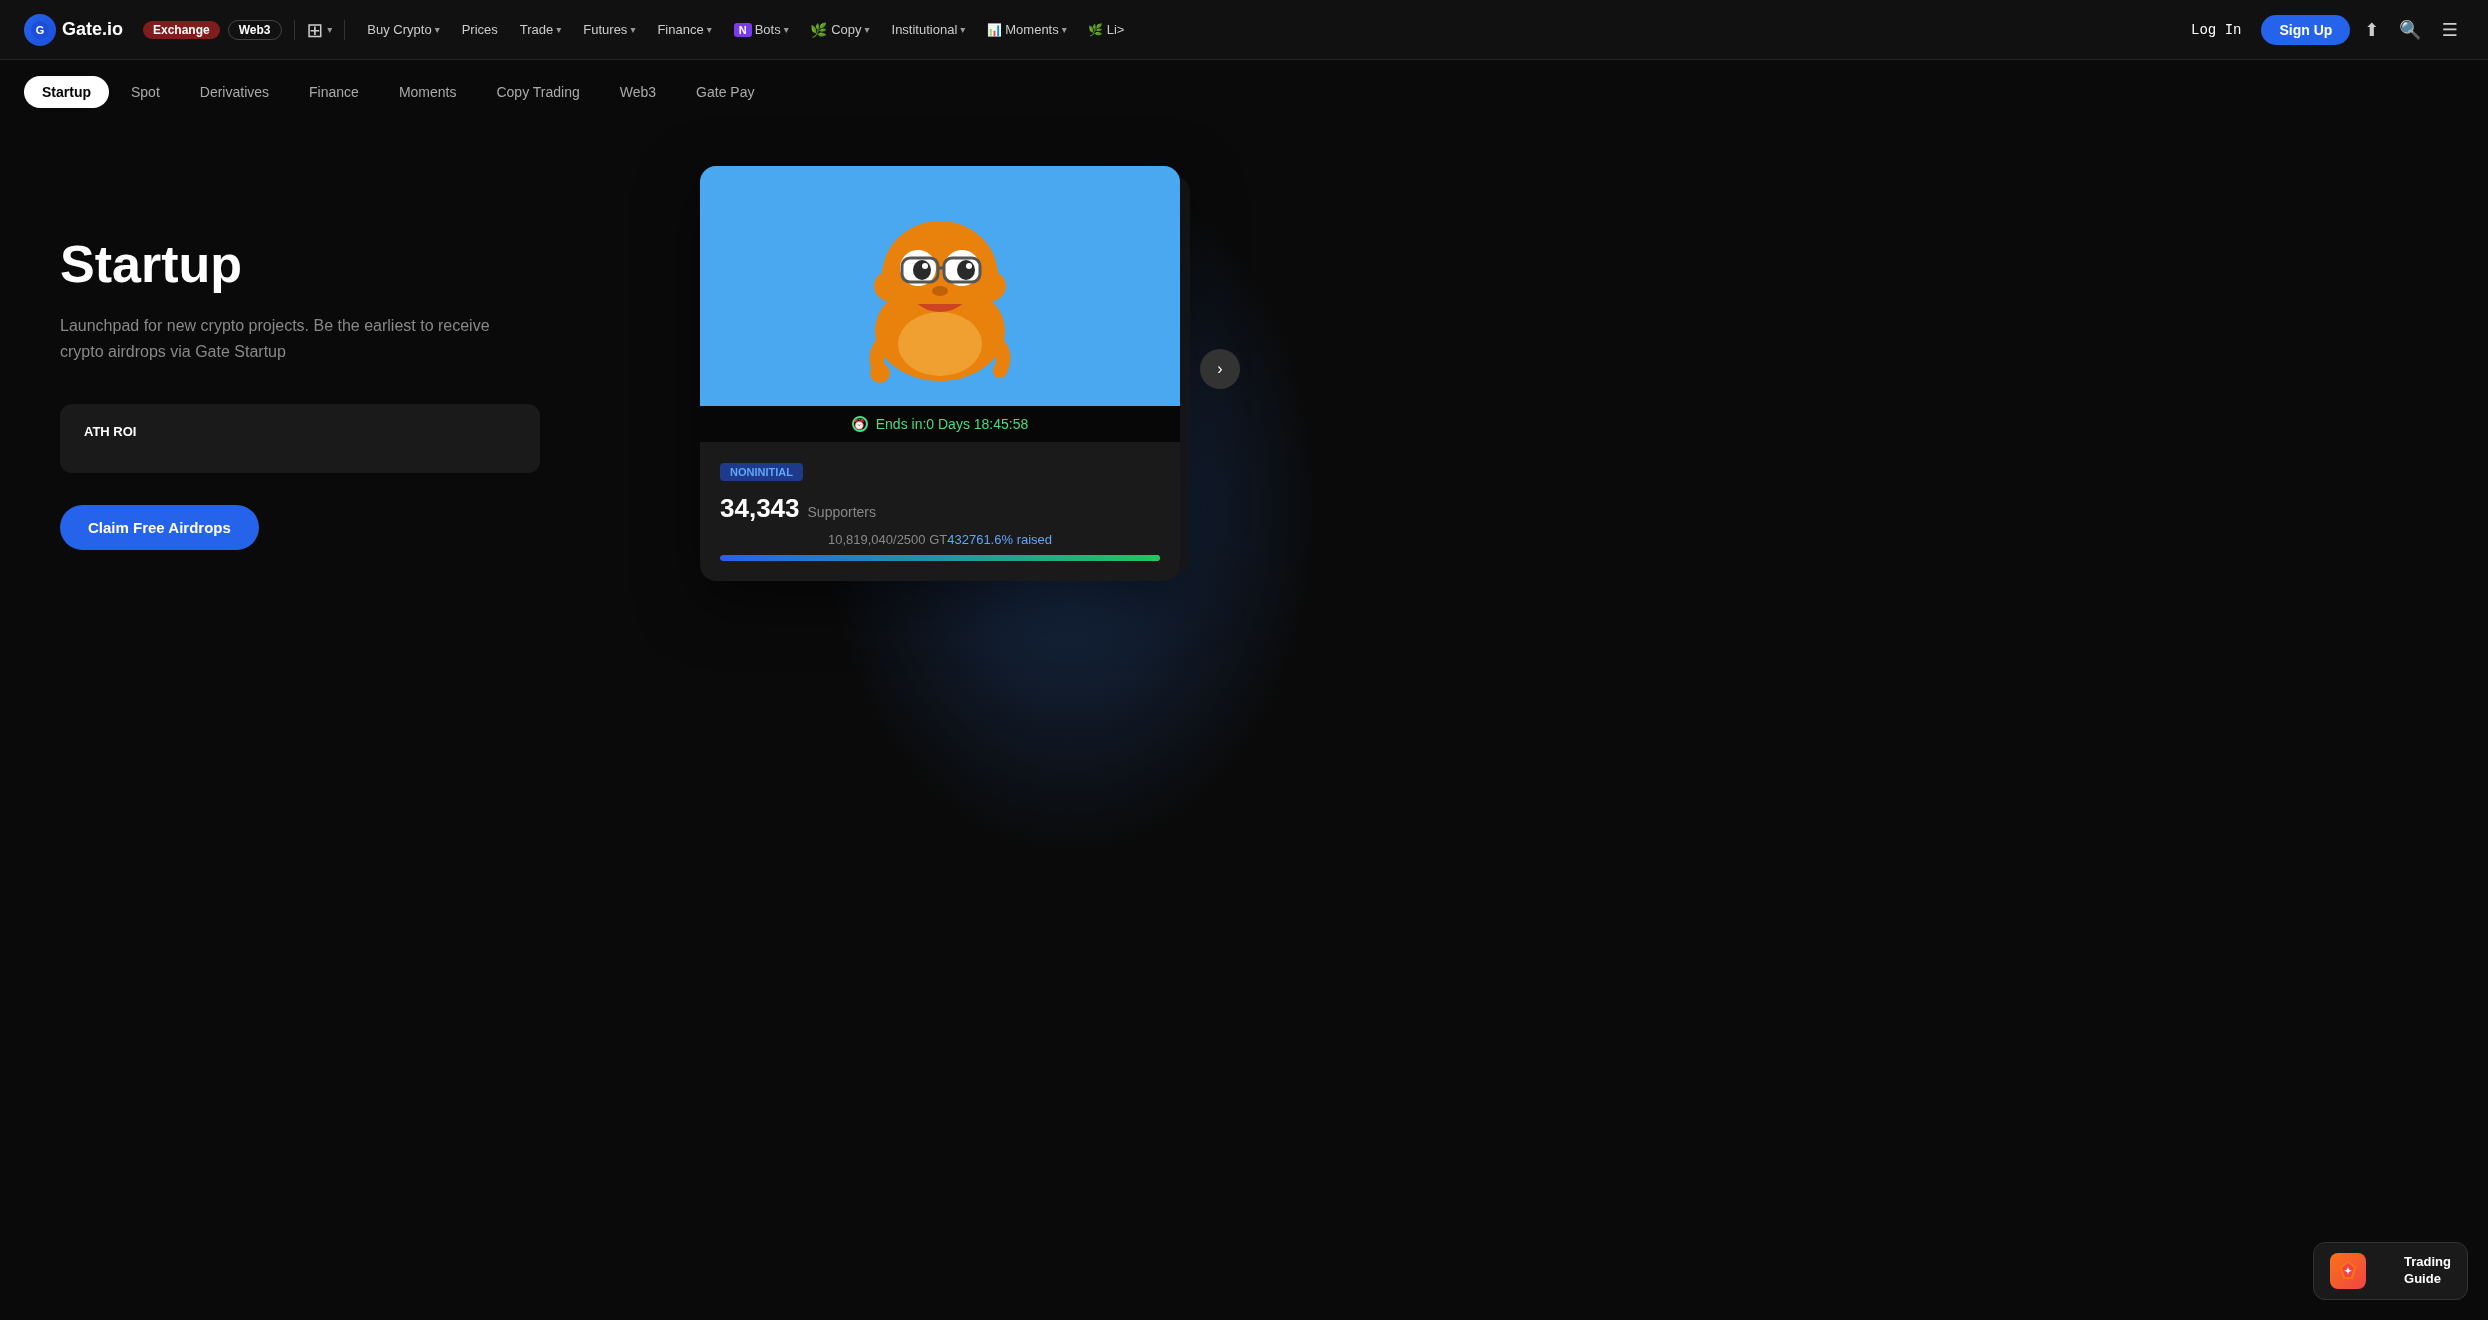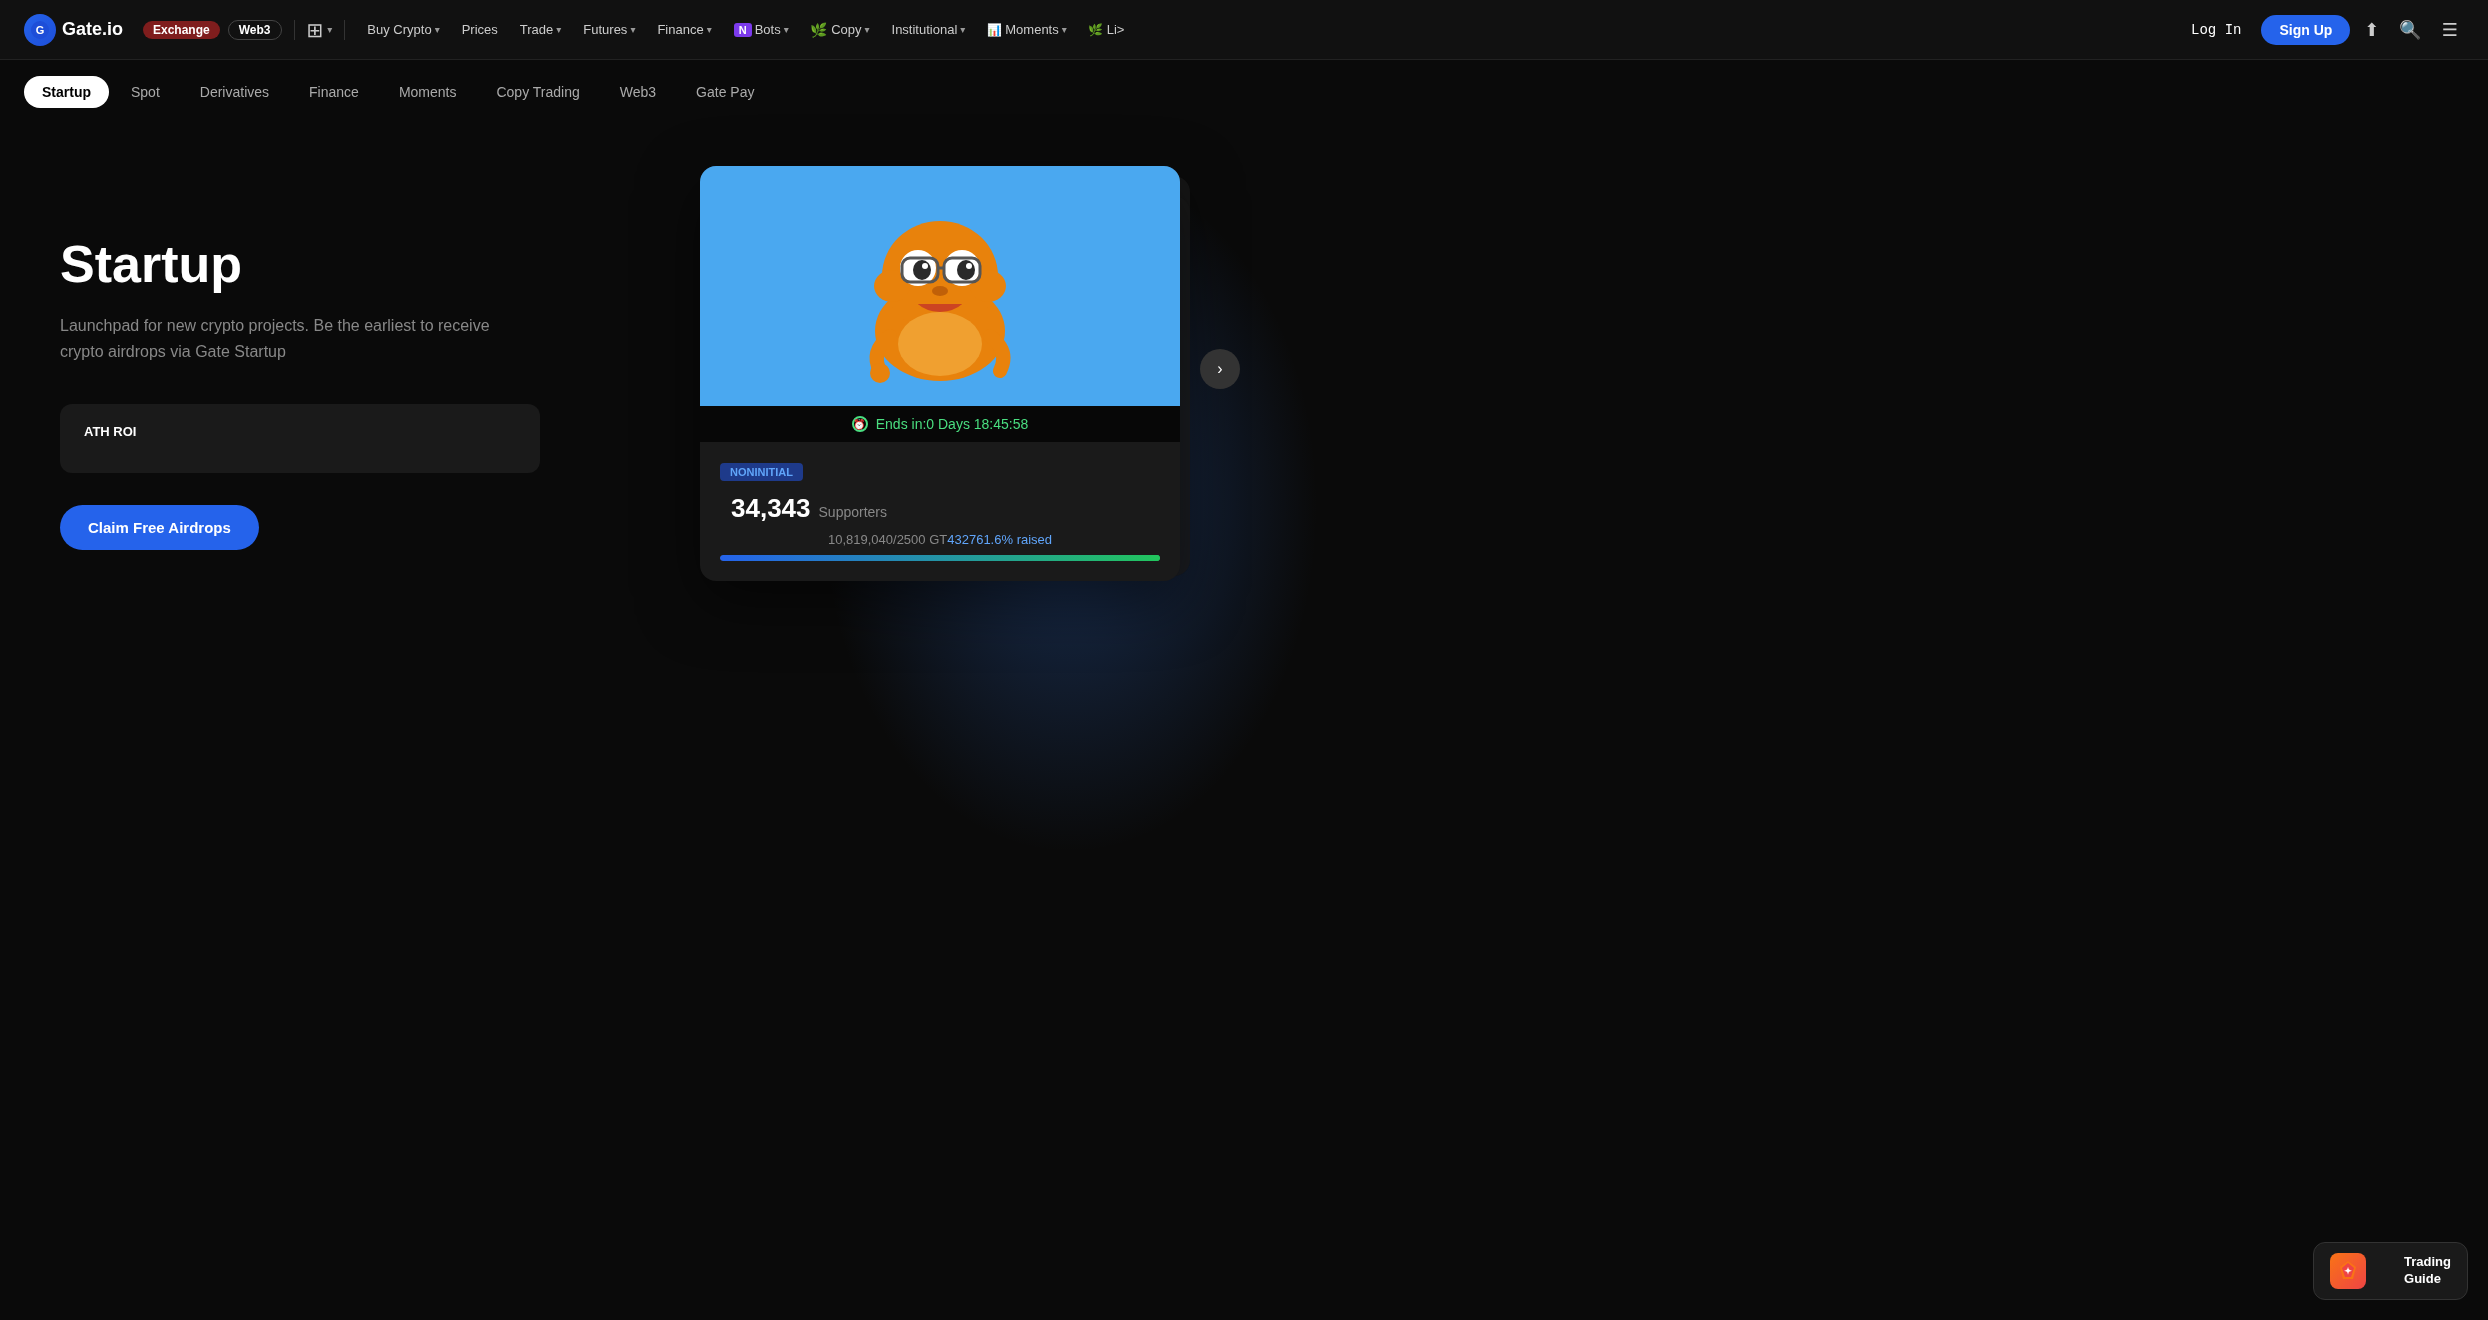--- a/index.html
+++ b/index.html
@@ -273,21 +273,20 @@
     .supporters-row {
       display: flex;
       align-items: baseline;
       gap: 8px;
       margin-bottom: 8px;
     }
     .supporters-count {
       font-size: 26px;
       font-weight: 700;
       color: #fff;
-      margin-left: 11px;
     }
     .supporters-label {
       font-size: 14px;
       color: #888;
     }
 
     .progress-info {
       display: flex;
       align-items: center;
       justify-content: center;

